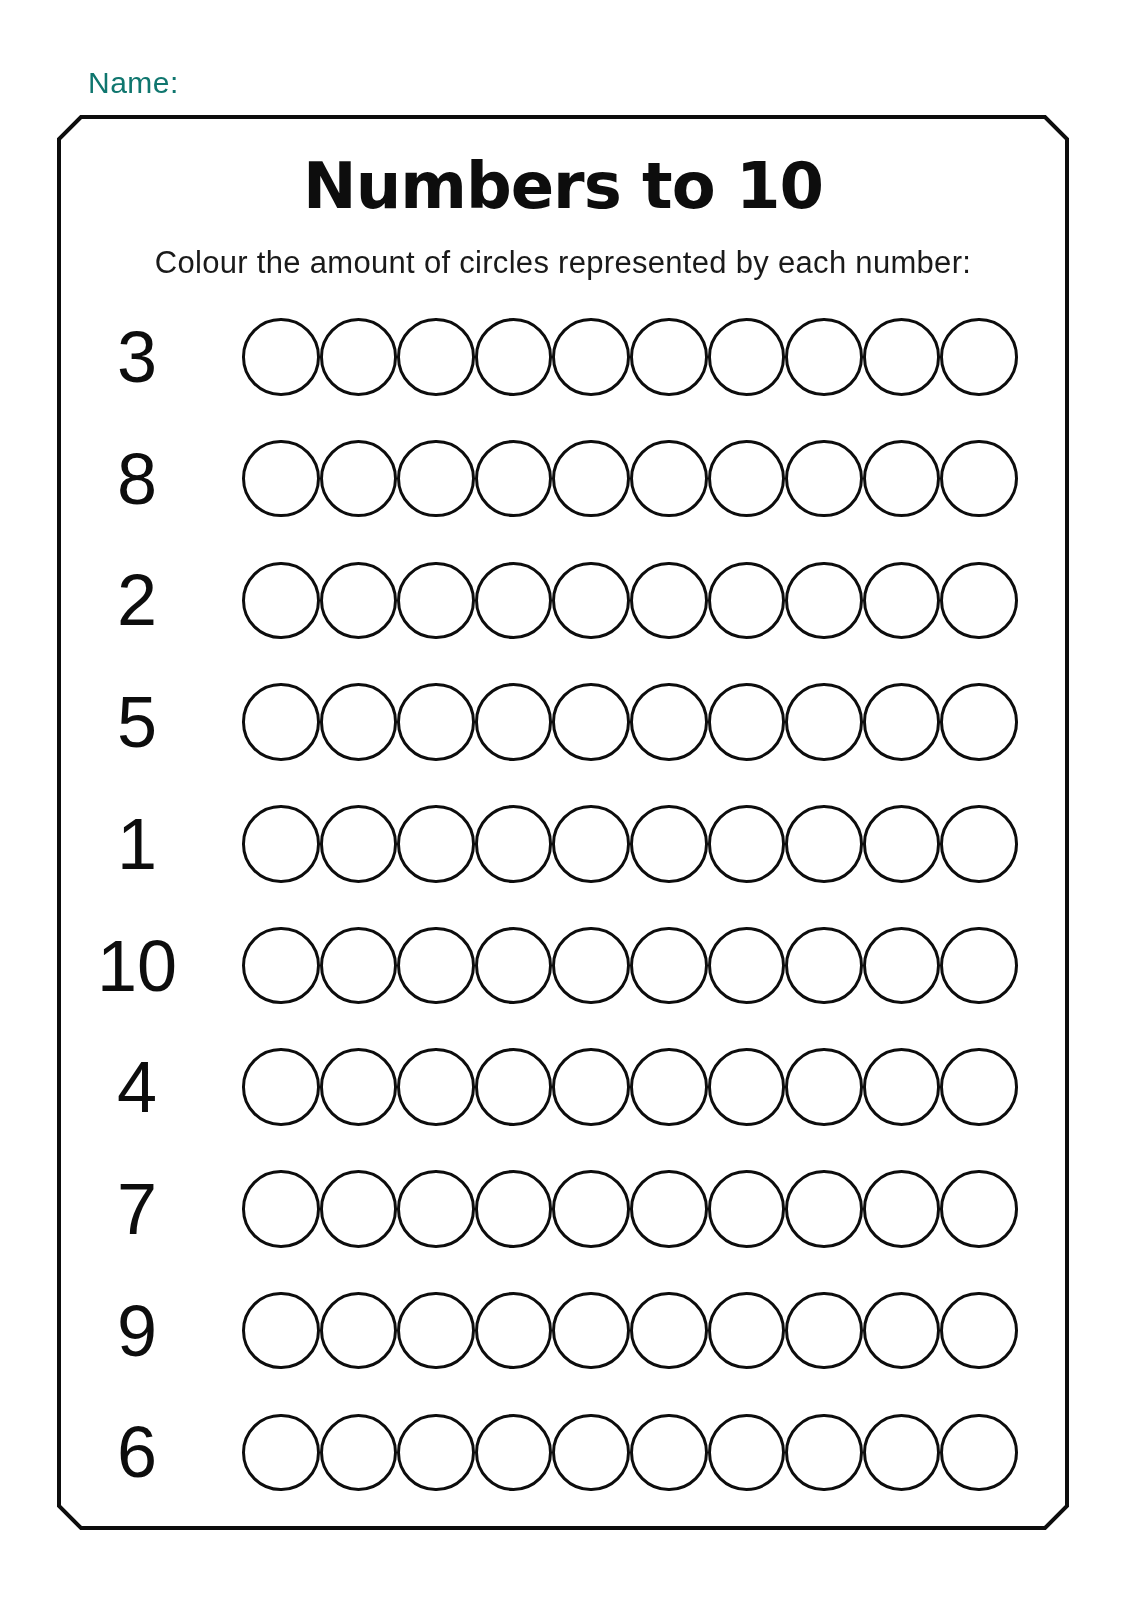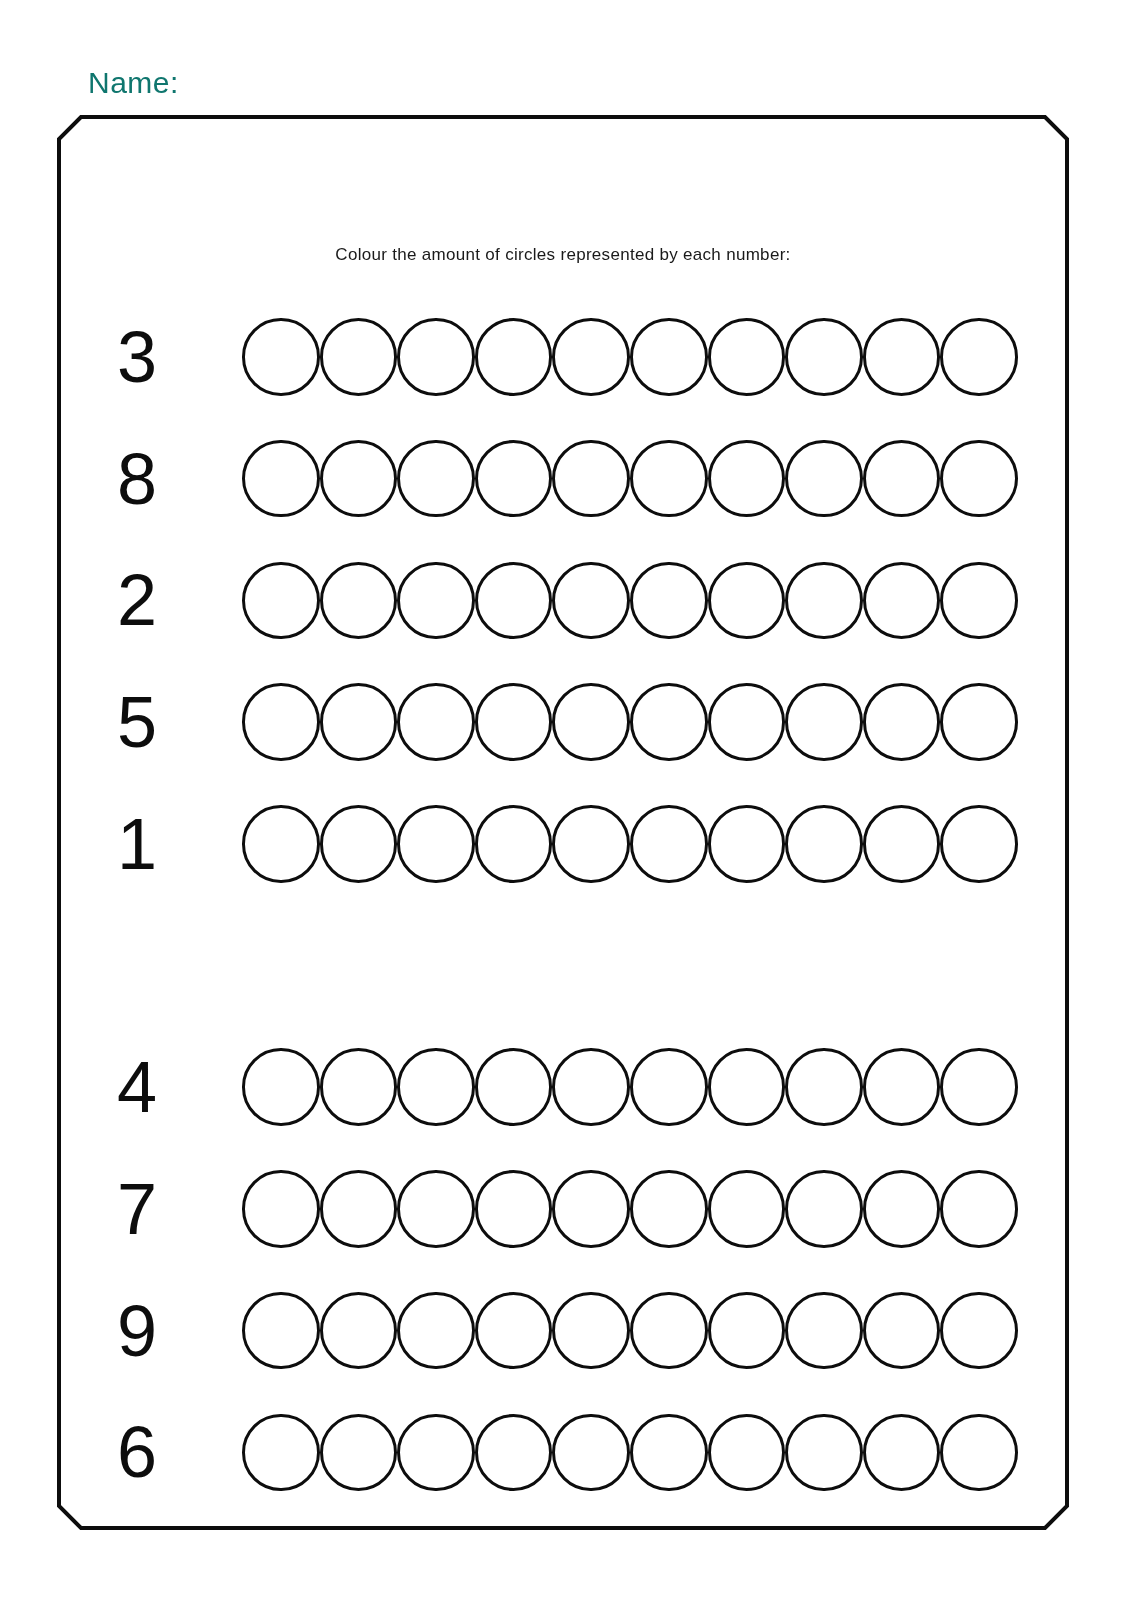--- a/index.html
+++ b/index.html
@@ -52,21 +52,21 @@
     letter-spacing: -1px;
     color: #0d0d0d;
   }
   .subtitle {
     position: absolute;
     left: 0;
     top: 130px;
     width: 100%;
     margin: 0;
     text-align: center;
-    font-size: 17px;
+    font-size: 31px;
     font-weight: 300;
     letter-spacing: 0.3px;
     color: #1a1a1a;
   }
   .rows {
     position: absolute;
     left: 0;
     top: 0;
     width: 100%;
     height: 100%;
@@ -107,20 +107,21 @@
 <body>
 
 <div class="name-label">Name:</div>
 
 <div class="frame">
 
   <svg class="frame-border" viewBox="0 0 1012 1415" preserveAspectRatio="none">
     <polygon points="24,2 988,2 1010,24 1010,1391 988,1413 24,1413 2,1391 2,24" fill="none" stroke="#0d0d0d" stroke-width="4"></polygon>
   </svg>
 
+  <h1 class="title">Numbers to 10</h1>
 
   <p class="subtitle">Colour the amount of circles represented by each number:</p>
 
   <div class="rows">
       <div class="row" style="top: 202px;">
         <span class="row-number">3</span>
         <div class="circles">
           <span class="circle"></span>
           <span class="circle"></span>
           <span class="circle"></span>
@@ -186,20 +187,35 @@
           <span class="circle"></span>
           <span class="circle"></span>
           <span class="circle"></span>
           <span class="circle"></span>
           <span class="circle"></span>
           <span class="circle"></span>
           <span class="circle"></span>
           <span class="circle"></span>
         </div>
       </div>
+      <div class="row" style="top: 810.5px;">
+        <span class="row-number">10</span>
+        <div class="circles">
+          <span class="circle"></span>
+          <span class="circle"></span>
+          <span class="circle"></span>
+          <span class="circle"></span>
+          <span class="circle"></span>
+          <span class="circle"></span>
+          <span class="circle"></span>
+          <span class="circle"></span>
+          <span class="circle"></span>
+          <span class="circle"></span>
+        </div>
+      </div>
       <div class="row" style="top: 932.2px;">
         <span class="row-number">4</span>
         <div class="circles">
           <span class="circle"></span>
           <span class="circle"></span>
           <span class="circle"></span>
           <span class="circle"></span>
           <span class="circle"></span>
           <span class="circle"></span>
           <span class="circle"></span>

